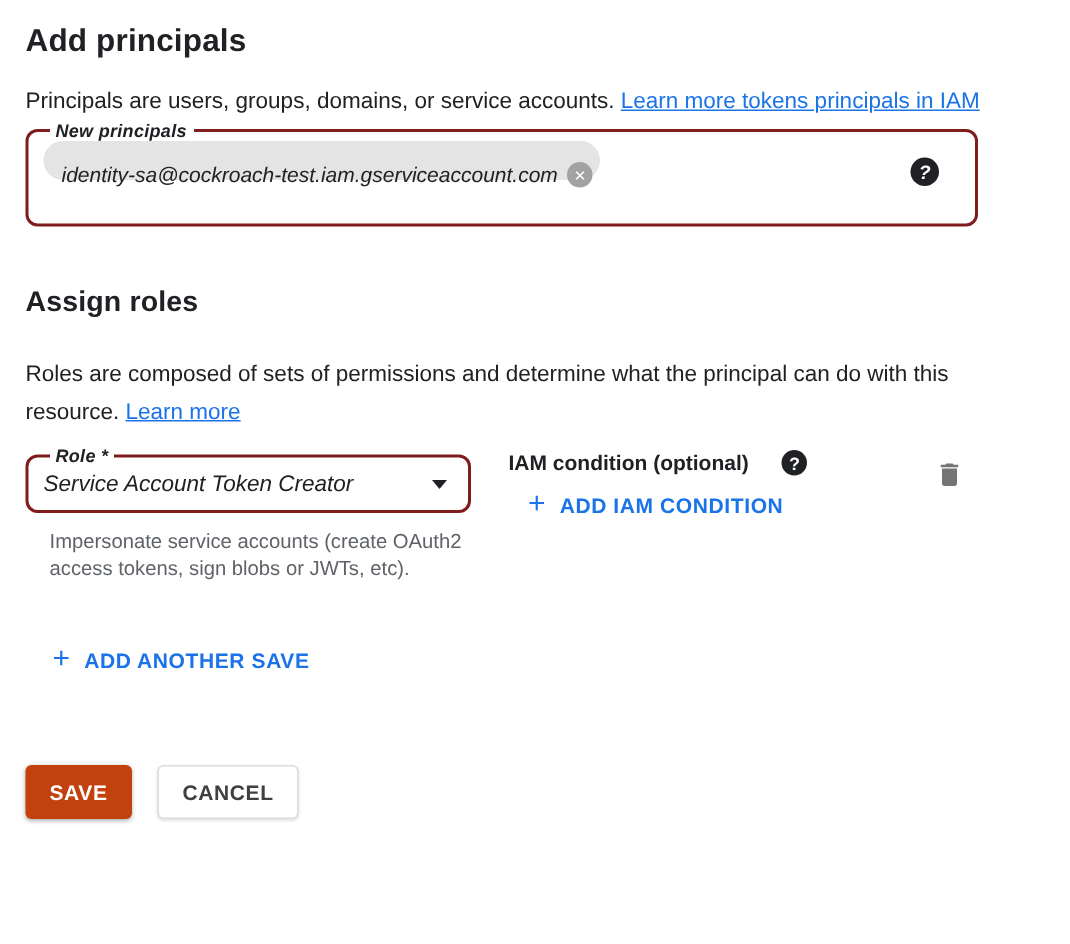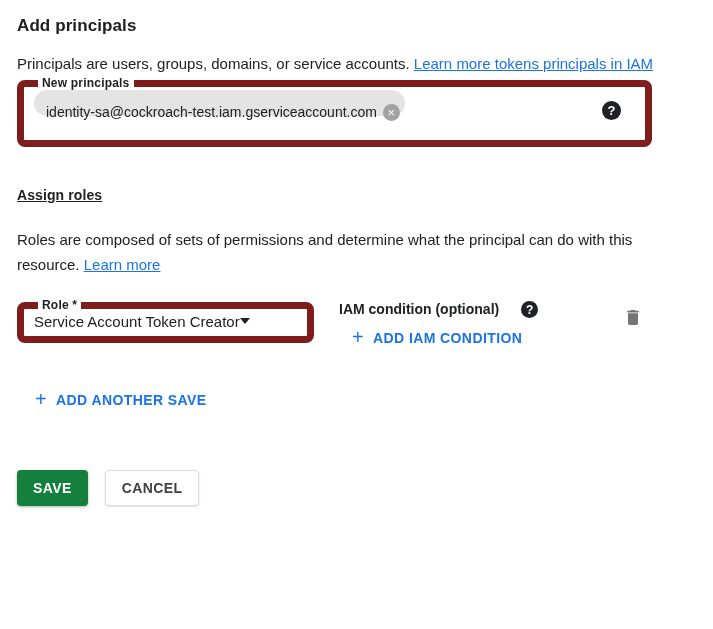--- a/index.html
+++ b/index.html
@@ -7,32 +7,32 @@
   body {
     width: 713px; height: 629px;
     background: #ffffff;
     color: #202124;
     font-family: "Liberation Sans", sans-serif;
     overflow: hidden;
   }
   .container { padding: 0 17px; }
 
   .page-title {
-    font-size: 17px; font-weight: 700;
+    font-size: 21px; font-weight: 700;
     margin: 16px 0 0; letter-spacing: 0.1px;
   }
   .intro {
     font-size: 15px; line-height: 25px;
     margin: 15px 0 0; max-width: 658px;
   }
   a.link { color: #1a73e8; text-decoration: underline; cursor: pointer; }
 
   fieldset.outlined {
-    border: 7px solid #7f1d1d; border-radius: 8px;
-    margin: 0; padding: 0 10px;
+    border: 2px solid #7f1d1d; border-radius: 8px;
+    margin: 0; padding: 0 10px; font-style: italic;
   }
   fieldset.outlined legend {
     font-size: 12px; font-weight: 700; color: #202124;
     padding: 0 4px; margin-left: 4px; letter-spacing: 0.2px;
   }
   .principals-field {
     margin-top: 22px; margin-left: 4px;
     width: 635px; height: 71px;
     position: relative;
     padding-top: 1px;
@@ -54,36 +54,36 @@
   .help-icon {
     width: 19px; height: 19px; border-radius: 50%;
     background: #202124; color: #ffffff;
     display: inline-flex; align-items: center; justify-content: center;
     font-size: 13px; font-weight: 700; line-height: 1;
     cursor: pointer;
   }
   .field-help { position: absolute; right: 24px; top: 11px; }
 
   .section-title {
-    font-size: 14px; font-weight: 700;
-    margin: 40px 0 0; letter-spacing: 0.1px; text-decoration: underline;
+    font-size: 19px; font-weight: 700;
+    margin: 40px 0 0; letter-spacing: 0.1px;
   }
   .section-desc {
     font-size: 15px; line-height: 25px;
     margin: 24px 0 0; max-width: 650px;
   }
 
-  .role-row { display: flex; align-items: flex-start; margin-top: 21px; }
+  .role-row { display: flex; align-items: flex-start; margin-top: 10px; }
   .role-col { width: 301px; flex: 0 0 auto; }
   .role-field {
     width: 297px; height: 45px; margin-left: 4px;
     display: flex; align-items: center;
   }
   .role-value-row {
-    display: flex; align-items: center; justify-content: flex-start;
+    display: flex; align-items: center; justify-content: space-between;
     width: 100%; margin-top: -6px;
   }
   .role-value { font-size: 15px; color: #202124; }
   .dropdown-arrow {
     width: 0; height: 0;
     border-left: 5px solid transparent;
     border-right: 5px solid transparent;
     border-top: 6px solid #202124;
     margin-right: 4px;
   }
@@ -117,21 +117,21 @@
   .add-role-btn { margin: 43px 0 0 18px; }
 
   .buttons-row { display: flex; gap: 17px; margin-top: 60px; }
   .btn {
     height: 36px; padding: 0 16px;
     border-radius: 4px; font-size: 14px; font-weight: 700;
     letter-spacing: 0.4px; cursor: pointer;
     font-family: "Liberation Sans", sans-serif;
   }
   .btn-primary {
-    background: #15803d; color: #ffffff; border: none;
+    background: #c2410c; color: #ffffff; border: none;
     box-shadow: 0 1px 3px rgba(60,64,67,0.4);
   }
   .btn-secondary {
     background: #ffffff; color: #404040; border: 1px solid #dadce0;
     box-shadow: 0 1px 2px rgba(60,64,67,0.15);
   }
 </style>
 </head>
 <body>
 
@@ -157,20 +157,21 @@
   <div class="role-row">
 
     <div class="role-col">
       <fieldset class="outlined role-field">
         <legend>Role *</legend>
         <div class="role-value-row">
           <span class="role-value">Service Account Token Creator</span>
           <span class="dropdown-arrow"></span>
         </div>
       </fieldset>
+      <div class="role-help">Impersonate service accounts (create OAuth2 access tokens, sign blobs or JWTs, etc).</div>
     </div>
 
     <div class="condition-col">
       <div class="condition-label-row">
         <span>IAM condition (optional)</span>
         <span class="help-icon condition-help">?</span>
       </div>
       <button class="text-button add-condition-btn">
         <span class="plus-glyph">+</span>
         <span>ADD IAM CONDITION</span>

